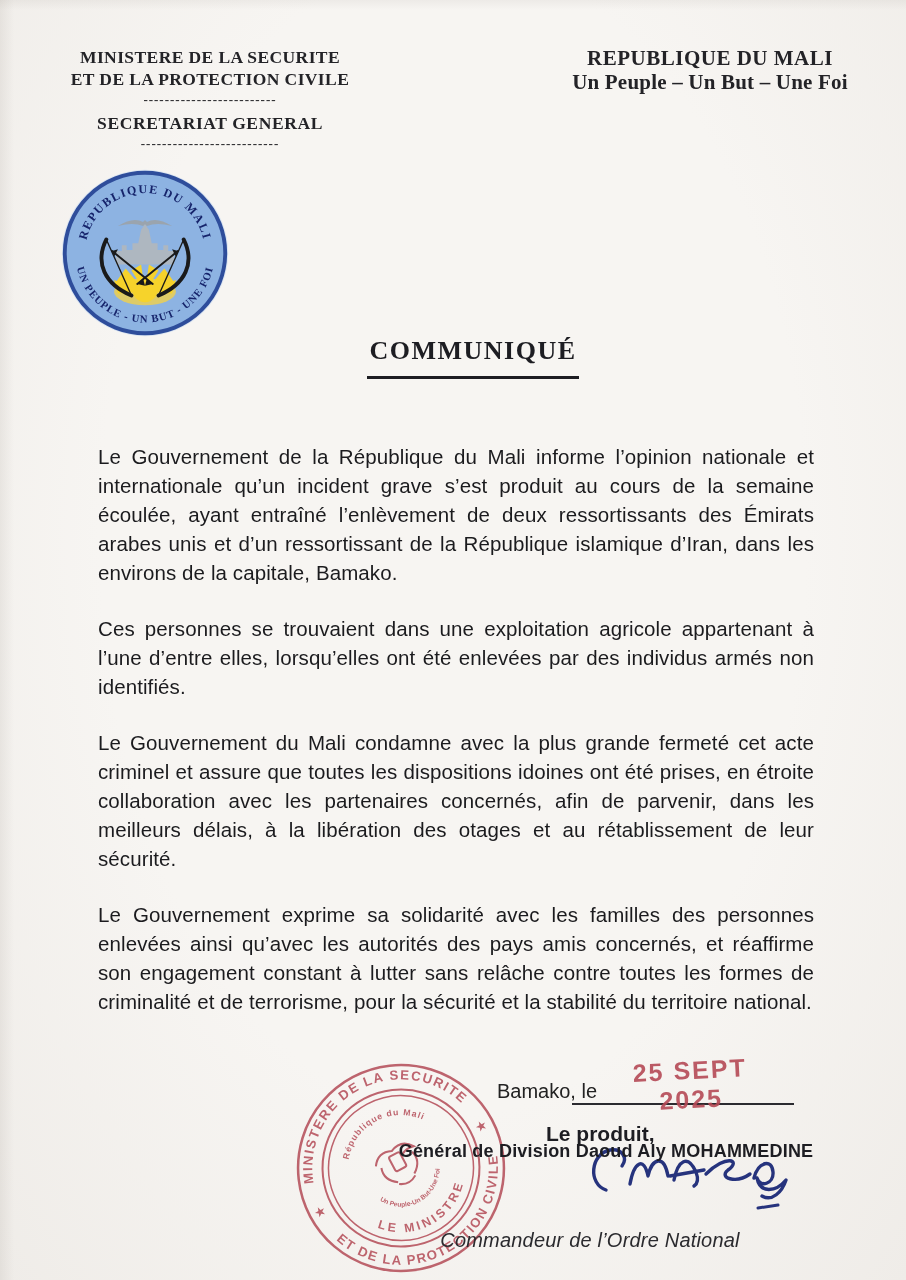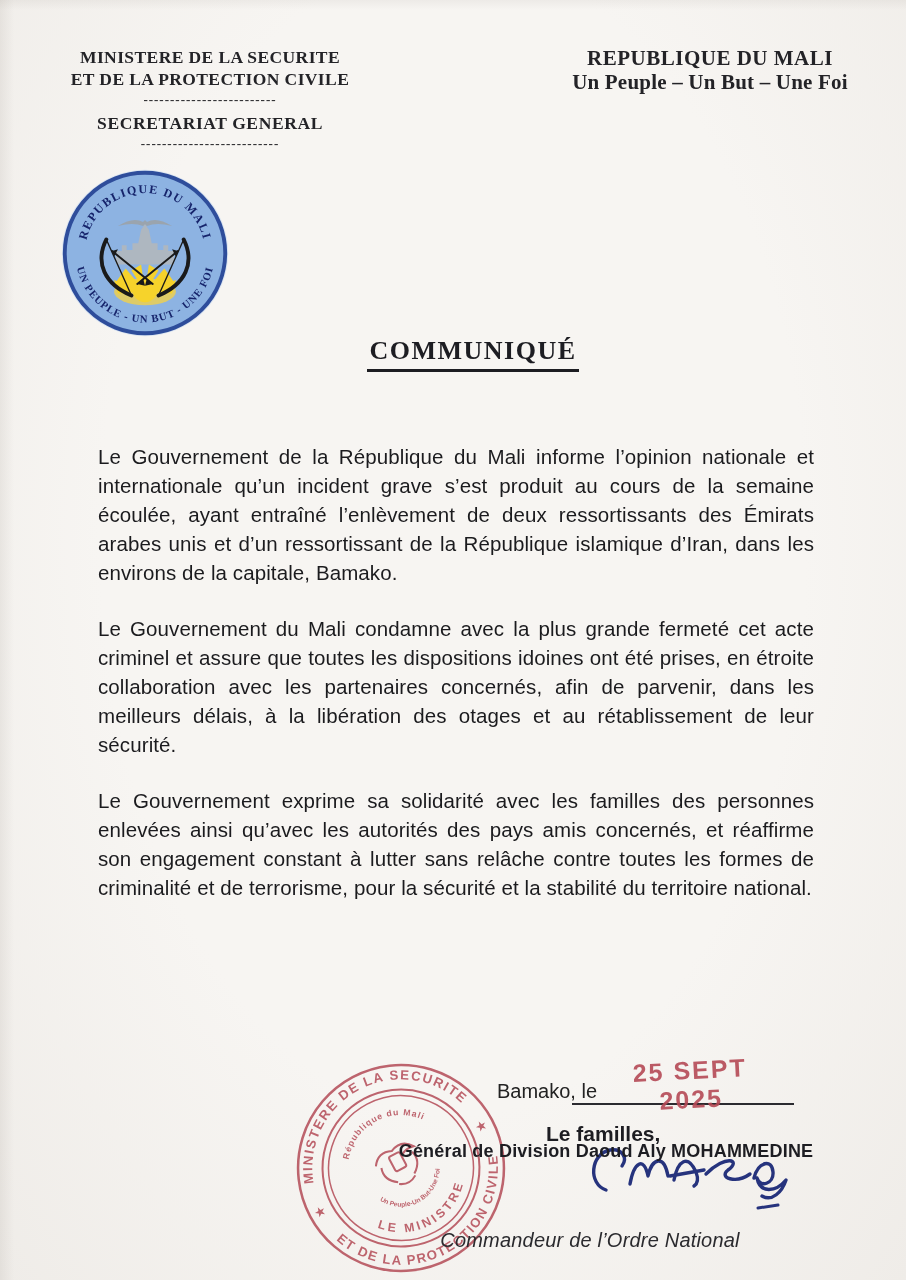--- a/index.html
+++ b/index.html
@@ -28,21 +28,21 @@
     position:absolute;left:540px;top:46px;width:340px;text-align:center;
     font-family:"Liberation Serif",serif;font-weight:bold;color:#232327;
   }
   .hdr-right .l1{font-size:21px;line-height:24px;letter-spacing:.5px;}
   .hdr-right .l2{font-size:21px;line-height:24px;letter-spacing:.2px;}
   
   .title-row{position:absolute;left:20px;top:336px;width:906px;text-align:center;}
   .title-row span{
     display:inline-block;font-family:"Liberation Serif",serif;font-weight:bold;
     font-size:26px;letter-spacing:1.5px;color:#1d1d22;
-    border-bottom:3px solid #1d1d22;padding:0 2px 3px 2px;
+    border-bottom:3px solid #1d1d22;padding:0 2px 10px 2px;
   }
   
   .body-text{
     position:absolute;left:98px;top:425px;width:716px;
     font-size:20.5px;line-height:29px;text-align:justify;color:#1b1b1e;
     letter-spacing:.1px;
   }
   .body-text p{margin:17px 0 27px 0;}
   
   .bamako{position:absolute;left:497px;top:1080px;font-size:20px;color:#222;}
@@ -131,20 +131,21 @@
       </g>
     </svg>
   </div>
 
   <div class="title-row">
     <span>COMMUNIQUÉ</span>
   </div>
 
   <div class="body-text">
     <p>Le Gouvernement de la République du Mali informe l’opinion nationale et internationale qu’un incident grave s’est produit au cours de la semaine écoulée, ayant entraîné l’enlèvement de deux ressortissants des Émirats arabes unis et d’un ressortissant de la République islamique d’Iran, dans les environs de la capitale, Bamako.</p>
+    <p>Ces personnes se trouvaient dans une exploitation agricole appartenant à l’une d’entre elles, lorsqu’elles ont été enlevées par des individus armés non identifiés.</p>
     <p>Le Gouvernement du Mali condamne avec la plus grande fermeté cet acte criminel et assure que toutes les dispositions idoines ont été prises, en étroite collaboration avec les partenaires concernés, afin de parvenir, dans les meilleurs délais, à la libération des otages et au rétablissement de leur sécurité.</p>
     <p>Le Gouvernement exprime sa solidarité avec les familles des personnes enlevées ainsi qu’avec les autorités des pays amis concernés, et réaffirme son engagement constant à lutter sans relâche contre toutes les formes de criminalité et de terrorisme, pour la sécurité et la stabilité du territoire national.</p>
   </div>
 
   <div class="stamp-wrap">
     <svg viewBox="0 0 210 210" width="214" height="216">
       <defs>
         <path id="stOutTop" d="M 18 105 A 87 87 0 0 1 192 105" fill="none"></path>
         <path id="stOutBot" d="M 10 105 A 95 95 0 0 0 200 105" fill="none"></path>
         <path id="stInTop" d="M 53 105 A 52 52 0 0 1 157 105" fill="none"></path>
@@ -182,21 +183,21 @@
         <rect x="99" y="90" width="12" height="16" rx="2"></rect>
         <path d="M 96 118 Q 105 124 114 118"></path>
       </g>
     </svg>
   </div>
 
   <div class="bamako">Bamako, le</div>
   <div class="date-line"></div>
   <div class="date-stamp" style="color:#b54a56;">25 SEPT 2025</div>
 
-  <div class="ministre">Le familles,</div>
+  <div class="ministre">Le produit,</div>
 
   <div class="sig-wrap">
     <svg viewBox="0 0 240 92" width="240" height="92">
       <g stroke="#26337d" stroke-width="3.4" fill="none" stroke-linecap="round" stroke-linejoin="round">
         <path d="M 30 62 C 12 56 14 26 34 22 C 46 20 52 30 46 38"></path>
         <path d="M 54 56 C 58 34 68 28 72 48 C 76 30 88 26 92 48"></path>
         <path d="M 98 52 C 102 32 112 26 120 44 C 123 52 121 56 118 58"></path>
         <path d="M 94 48 L 128 42"></path>
         <path d="M 130 46 C 150 26 166 32 152 42 C 142 50 160 56 174 46"></path>
         <path d="M 178 50 C 182 34 196 30 197 44 C 198 56 184 60 181 50 C 184 66 200 64 210 52 C 206 64 196 74 186 68"></path>

